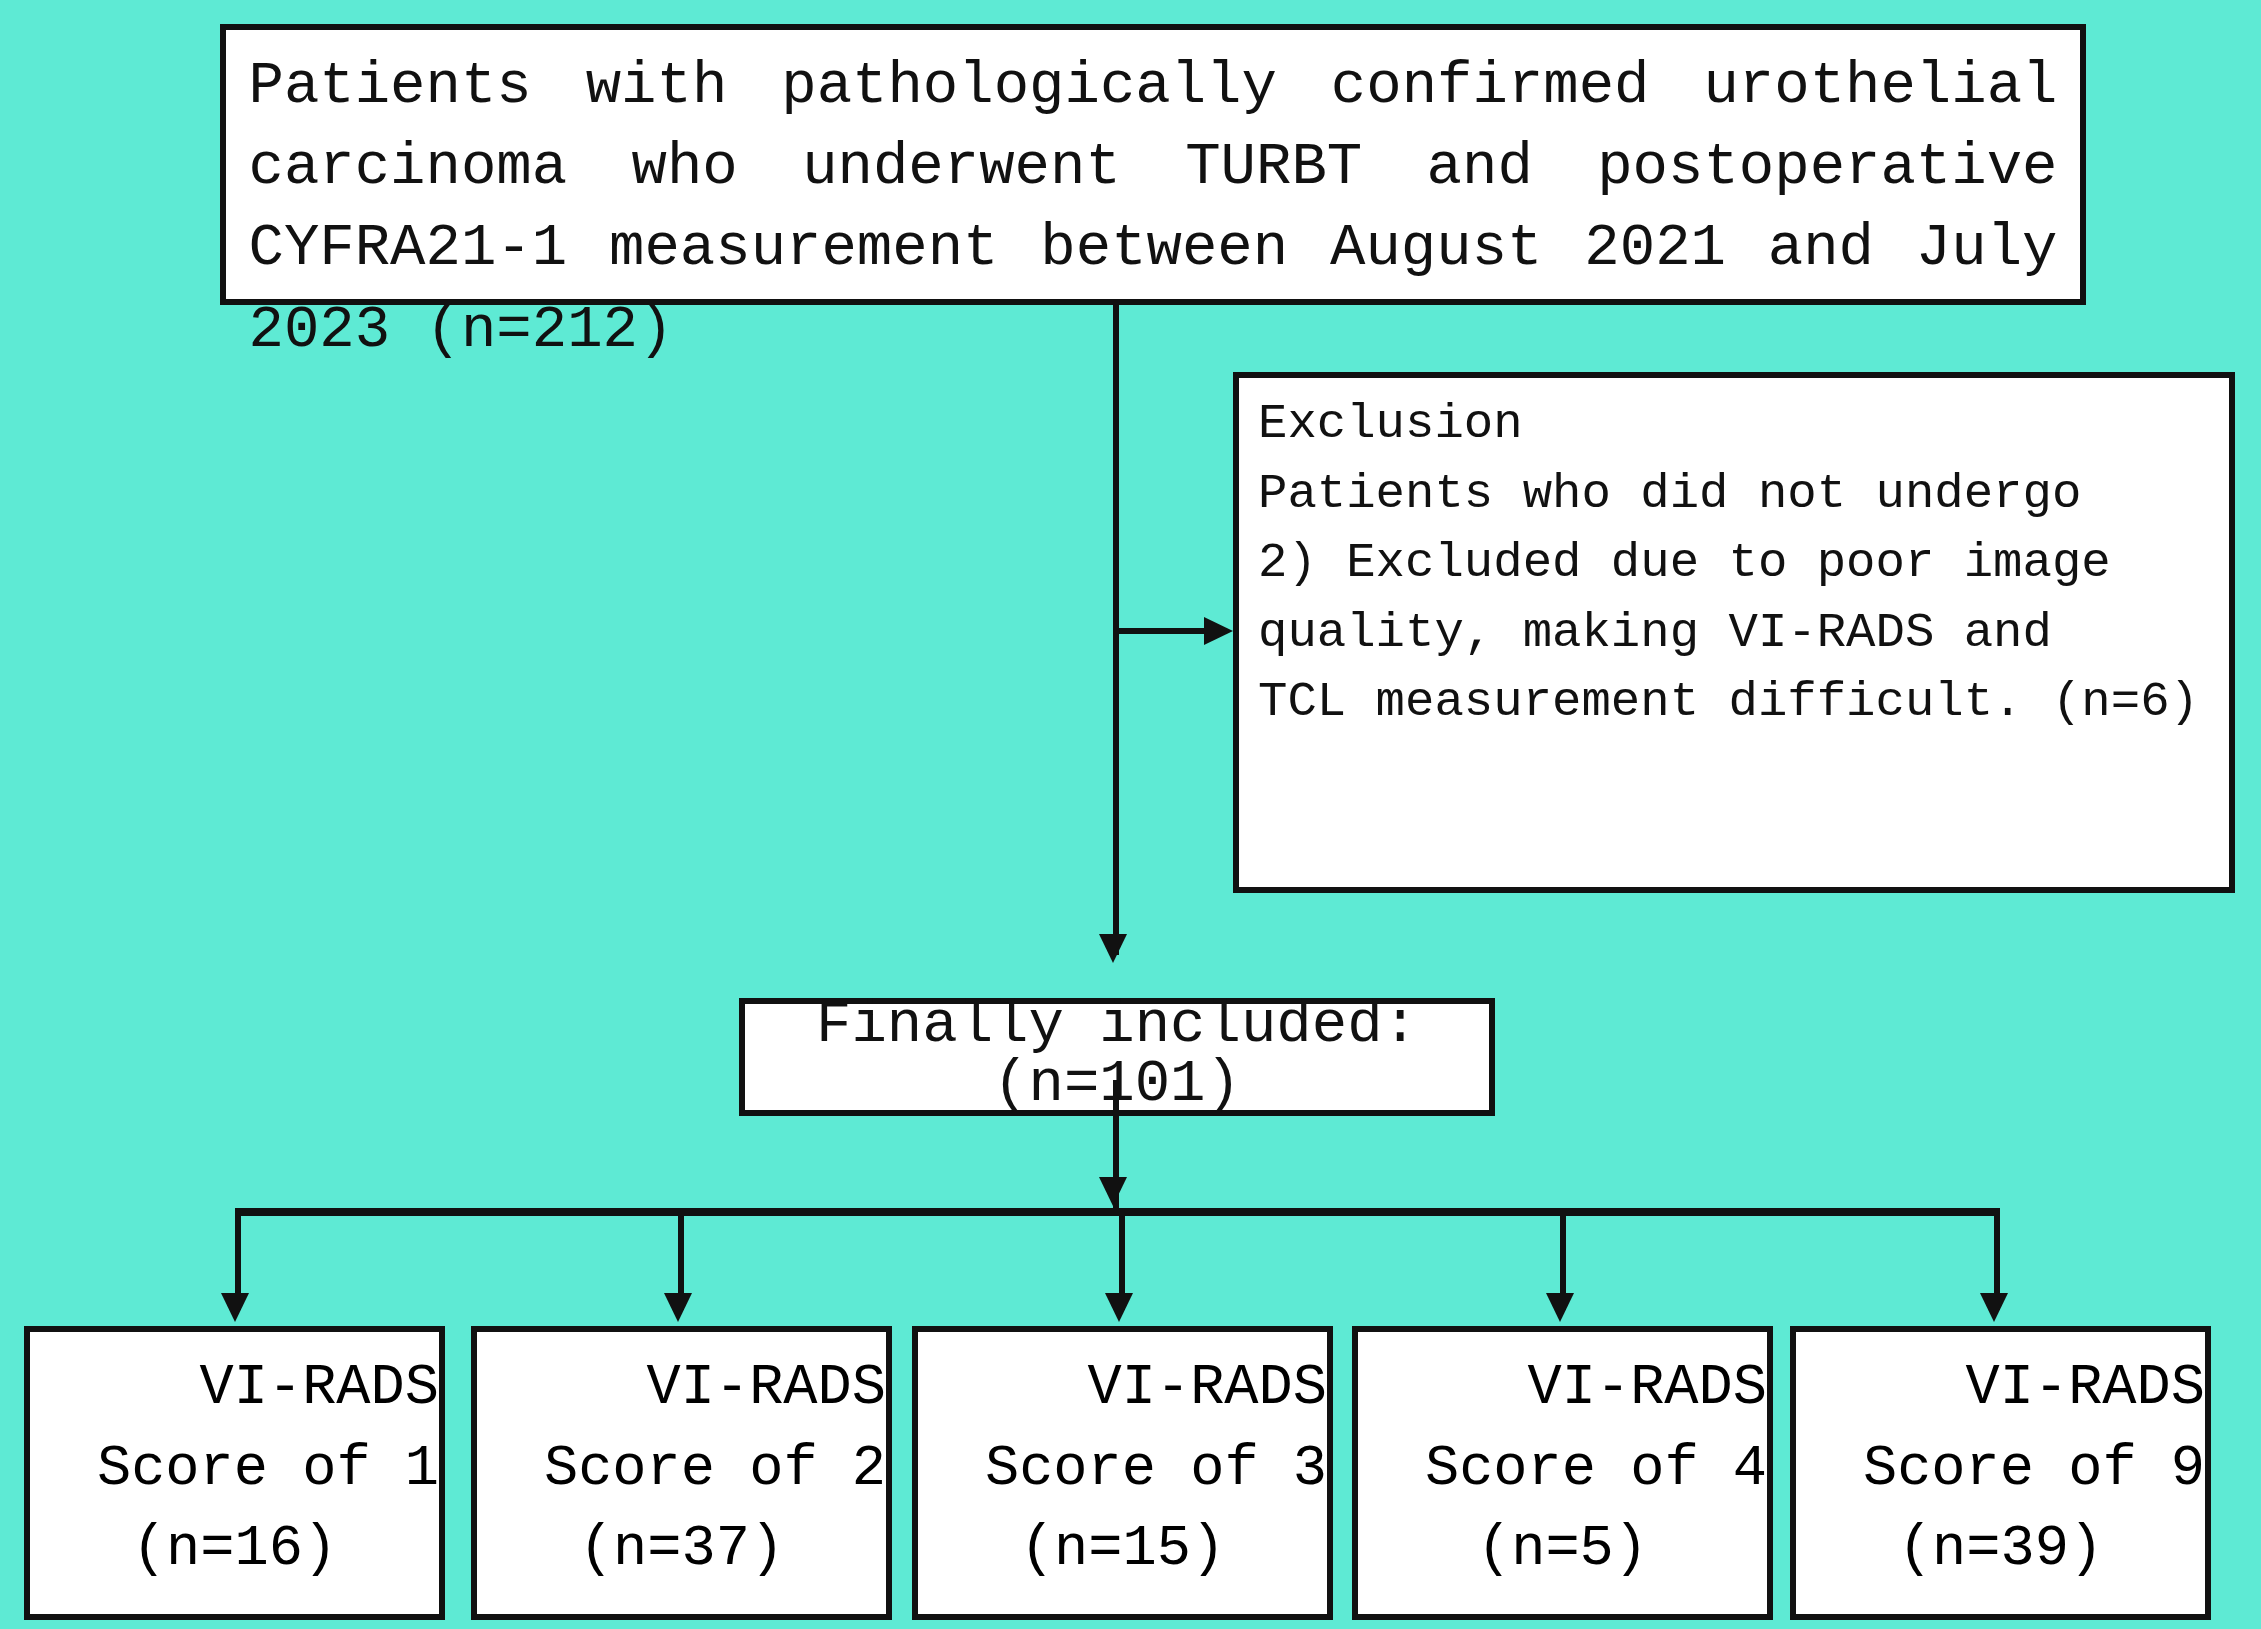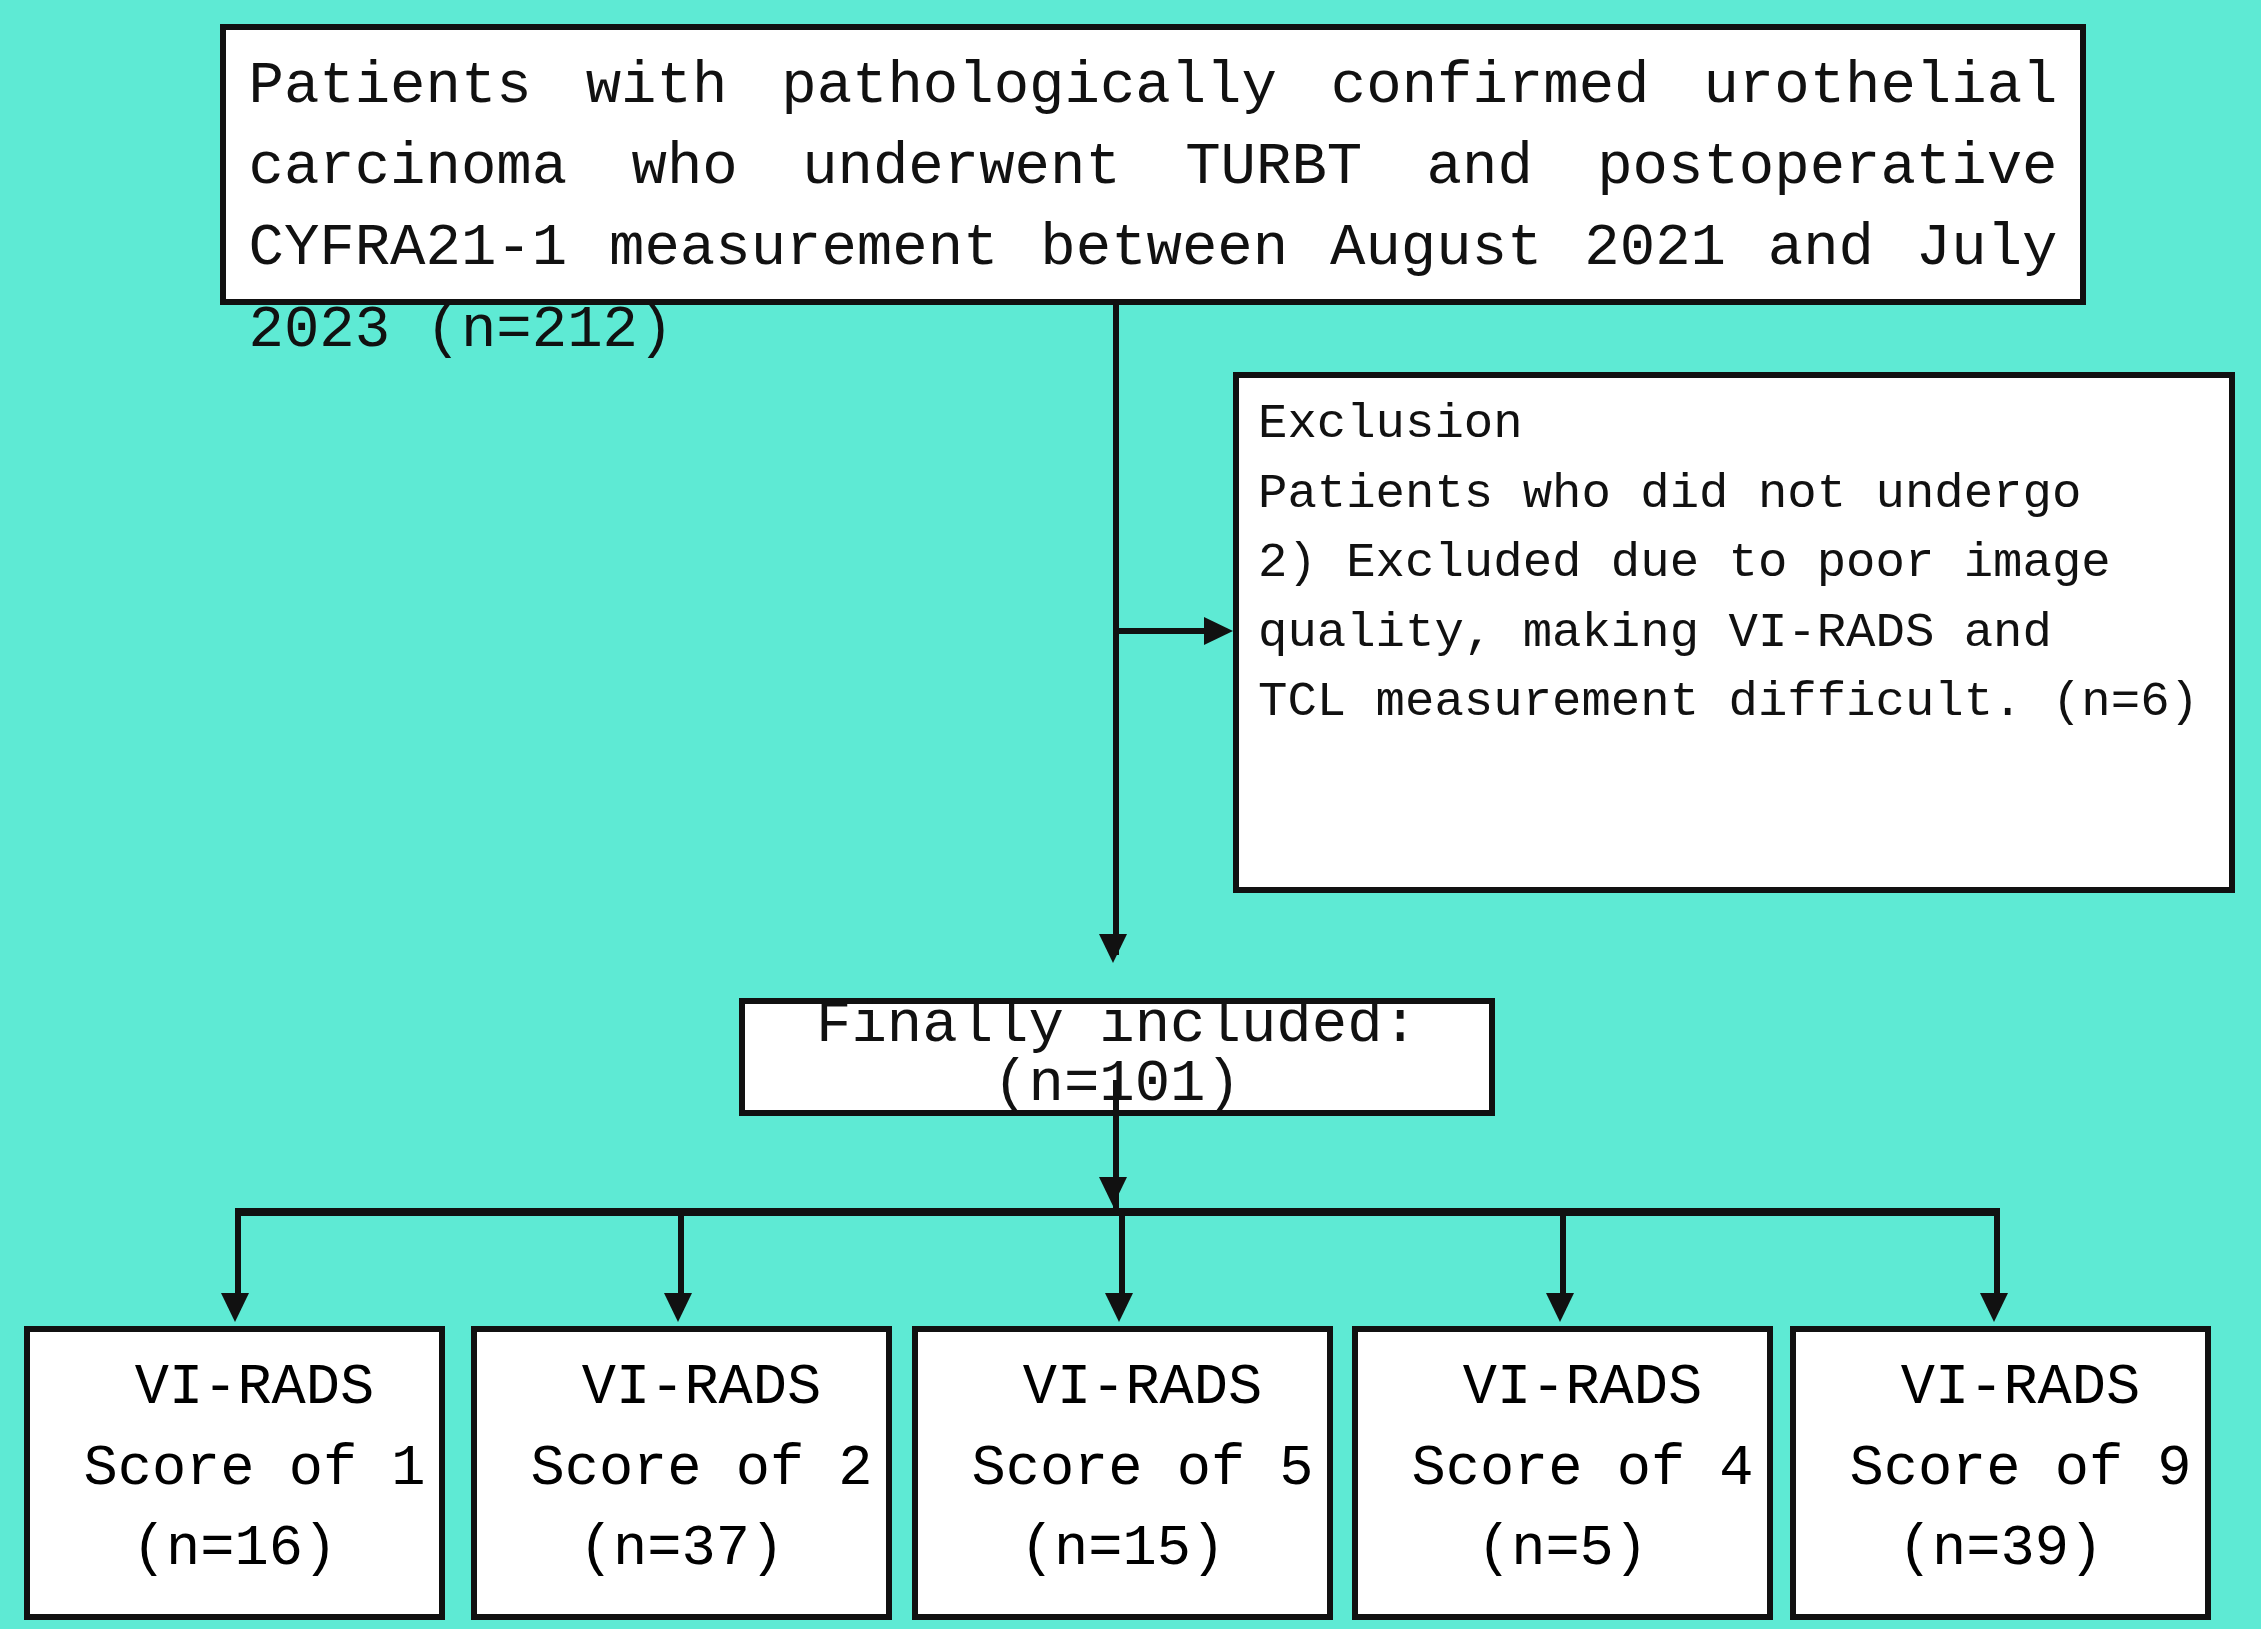--- a/index.html
+++ b/index.html
@@ -89,21 +89,21 @@
     height: 294px;
     box-sizing: border-box;
     border: 6px solid #111111;
     background: #ffffff;
     padding: 15.6px 0 0 40px;
   }
   .score-box .sb-line {
     display: block;
     font-size: 57px;
     line-height: 1.42;
-    text-align: center;
+    text-align: right;
     white-space: nowrap;
   }
   .score-box .sb-line.sb-n {
     text-align: center;
     padding-right: 40px;
   }
 
   #score-box-0 { left: 24px;   }
   #score-box-1 { left: 471px;  }
   #score-box-2 { left: 912px; }
@@ -197,21 +197,21 @@
   </div>
 
   <div class="score-box" id="score-box-1">
     <span class="sb-line">VI-RADS</span>
     <span class="sb-line">Score of 2</span>
     <span class="sb-line sb-n">(n=37)</span>
   </div>
 
   <div class="score-box" id="score-box-2">
     <span class="sb-line">VI-RADS</span>
-    <span class="sb-line">Score of 5</span>
+    <span class="sb-line">Score of 3</span>
     <span class="sb-line sb-n">(n=15)</span>
   </div>
 
   <div class="score-box" id="score-box-3">
     <span class="sb-line">VI-RADS</span>
     <span class="sb-line">Score of 4</span>
     <span class="sb-line sb-n">(n=5)</span>
   </div>
 
   <div class="score-box" id="score-box-4">

